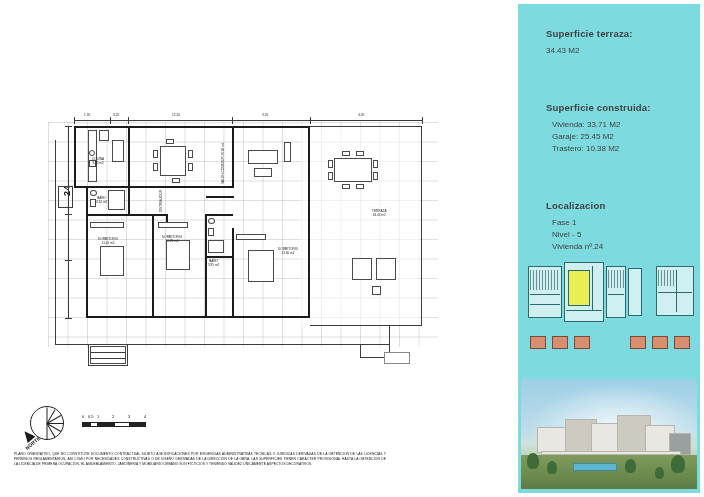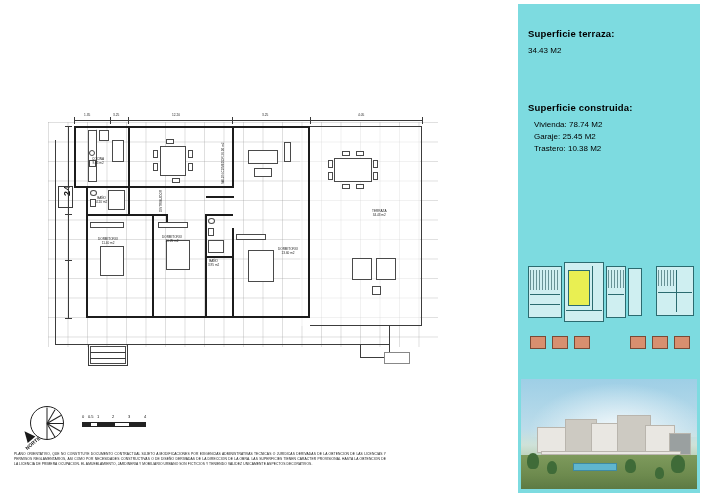--- a/index.html
+++ b/index.html
@@ -25,22 +25,22 @@
   .info-panel {
     position: absolute;
     left: 518px;
     top: 4px;
     width: 182px;
     height: 489px;
     background: #7ddbe0;
   }
   .info-block {
     position: absolute;
-    left: 10px;
-    color: #000000;
+    left: 28px;
+    color: #404040;
   }
   .info-title {
     font-size: 9.5px;
     font-weight: bold;
     letter-spacing: 0.2px;
     margin-bottom: 7px;
   }
   .info-line {
     font-size: 8px;
     margin-bottom: 3px;
@@ -516,25 +516,31 @@
 
   <div class="info-panel">
 
     <div class="info-block" id="terrace-block">
       <div class="info-title">Superficie terraza:</div>
       <div class="info-line no-indent">34.43 M2</div>
     </div>
 
     <div class="info-block" id="built-block">
       <div class="info-title">Superficie construida:</div>
-      <div class="info-line">Vivienda: 78.74 M2</div>
+      <div class="info-line">Vivienda: 33.71 M2</div>
       <div class="info-line">Garaje:   25.45 M2</div>
       <div class="info-line">Trastero: 10.38 M2</div>
     </div>
 
+    <div class="info-block" id="loc-block">
+      <div class="info-title">Localizacion</div>
+      <div class="info-line">Fase 1</div>
+      <div class="info-line">Nivel - 5</div>
+      <div class="info-line">Vivienda nº.24</div>
+    </div>
 
   </div>
 
   <div class="keyplan">
 
     <div class="kp-unit" style="left:0px; top:4px; width:34px; height:52px;"></div>
     <div class="kp-hatch" style="left:2px; top:8px; width:30px; height:20px;"></div>
     <div class="kp-line" style="left:2px; top:32px; width:30px; height:1px;"></div>
     <div class="kp-line" style="left:2px; top:42px; width:30px; height:1px;"></div>
 

